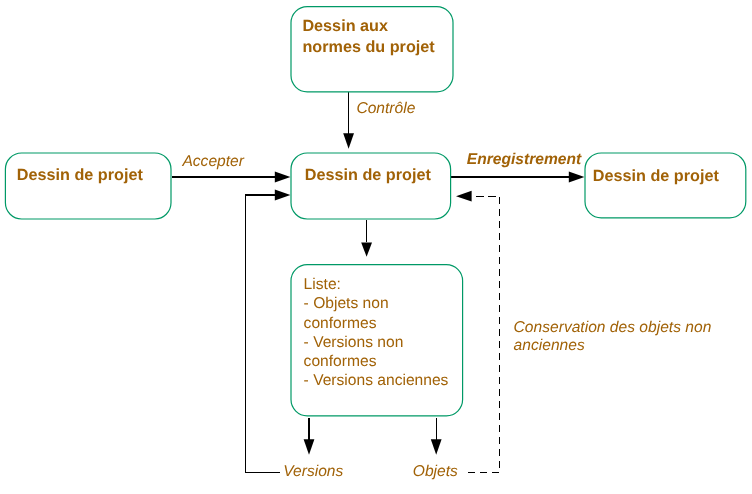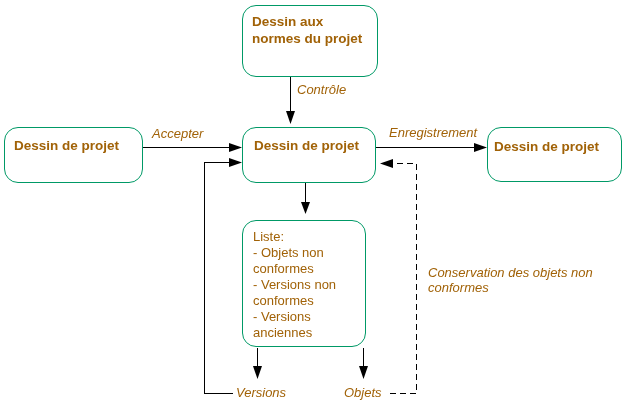--- a/index.html
+++ b/index.html
@@ -98,34 +98,34 @@
 
   <div class="node" style="left:242px; top:5px; width:136px; height:72px; padding:7px 6px 0 9px;">Dessin aux
 normes du projet</div>
 
   <div class="node" style="left:4px; top:127px; width:139px; height:56px; padding:9px 6px 0 9px;">Dessin de projet</div>
 
   <div class="node" style="left:242px; top:127px; width:134px; height:56px; padding:9px 4px 0 11px;">Dessin de projet</div>
 
   <div class="node" style="left:487px; top:127px; width:135px; height:55px; padding:10px 4px 0 6px;">Dessin de projet</div>
 
-  <div class="node regular" style="left:242px; top:220px; width:124px; height:127px; padding:8px 4px 0 10px;">Liste:
+  <div class="node regular" style="left:242px; top:220px; width:144px; height:127px; padding:8px 4px 0 10px;">Liste:
 - Objets non
 conformes
 - Versions non
 conformes
 - Versions anciennes</div>
 
   <div class="edge-label" style="left:297px; top:82px;">Contrôle</div>
 
   <div class="edge-label" style="left:152px; top:126px;">Accepter</div>
 
-  <div class="edge-label" style="left:389px; top:125px;">Enregistrement</div>
+  <div class="edge-label" style="left:389px; top:125px;font-weight:bold;">Enregistrement</div>
 
 
   <div class="edge-label" style="left:428px; top:265px; width:180px;">Conservation des objets non
-conformes</div>
+anciennes</div>
 
   <div class="edge-label" style="left:236px; top:385px;">Versions</div>
 
   <div class="edge-label" style="left:344px; top:385px;">Objets</div>
 
 </div>
 
 </body></html>

